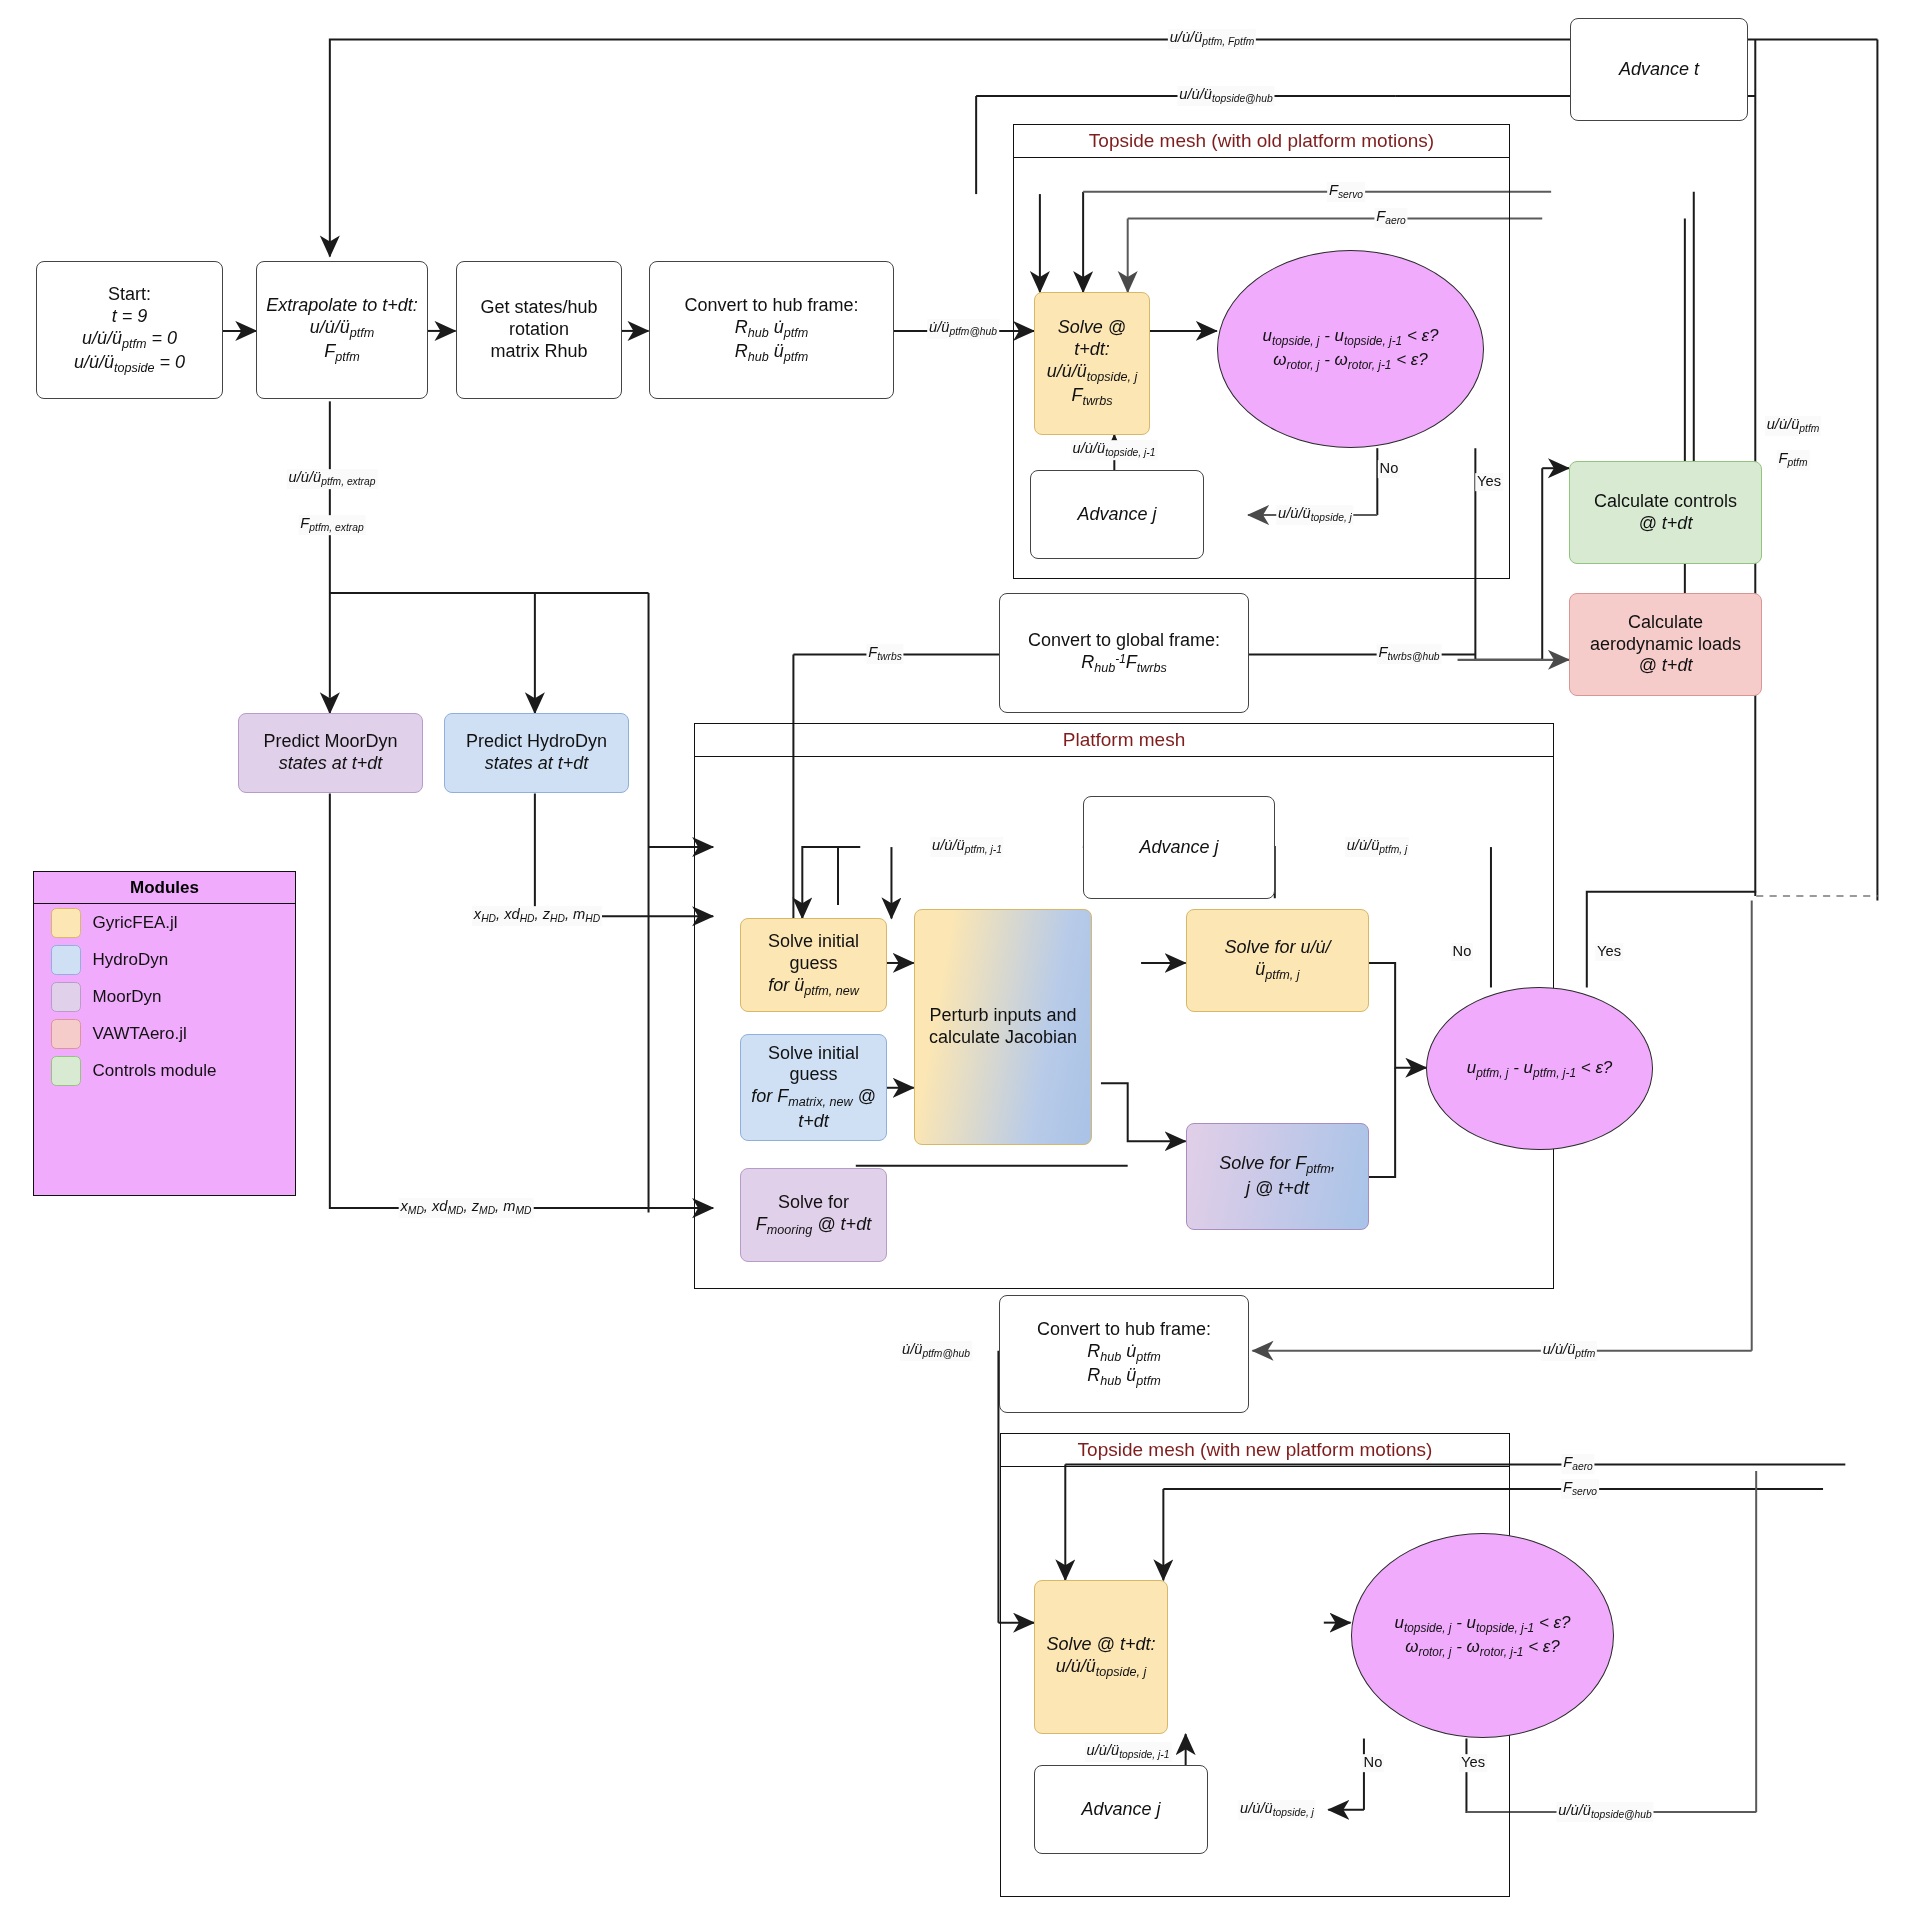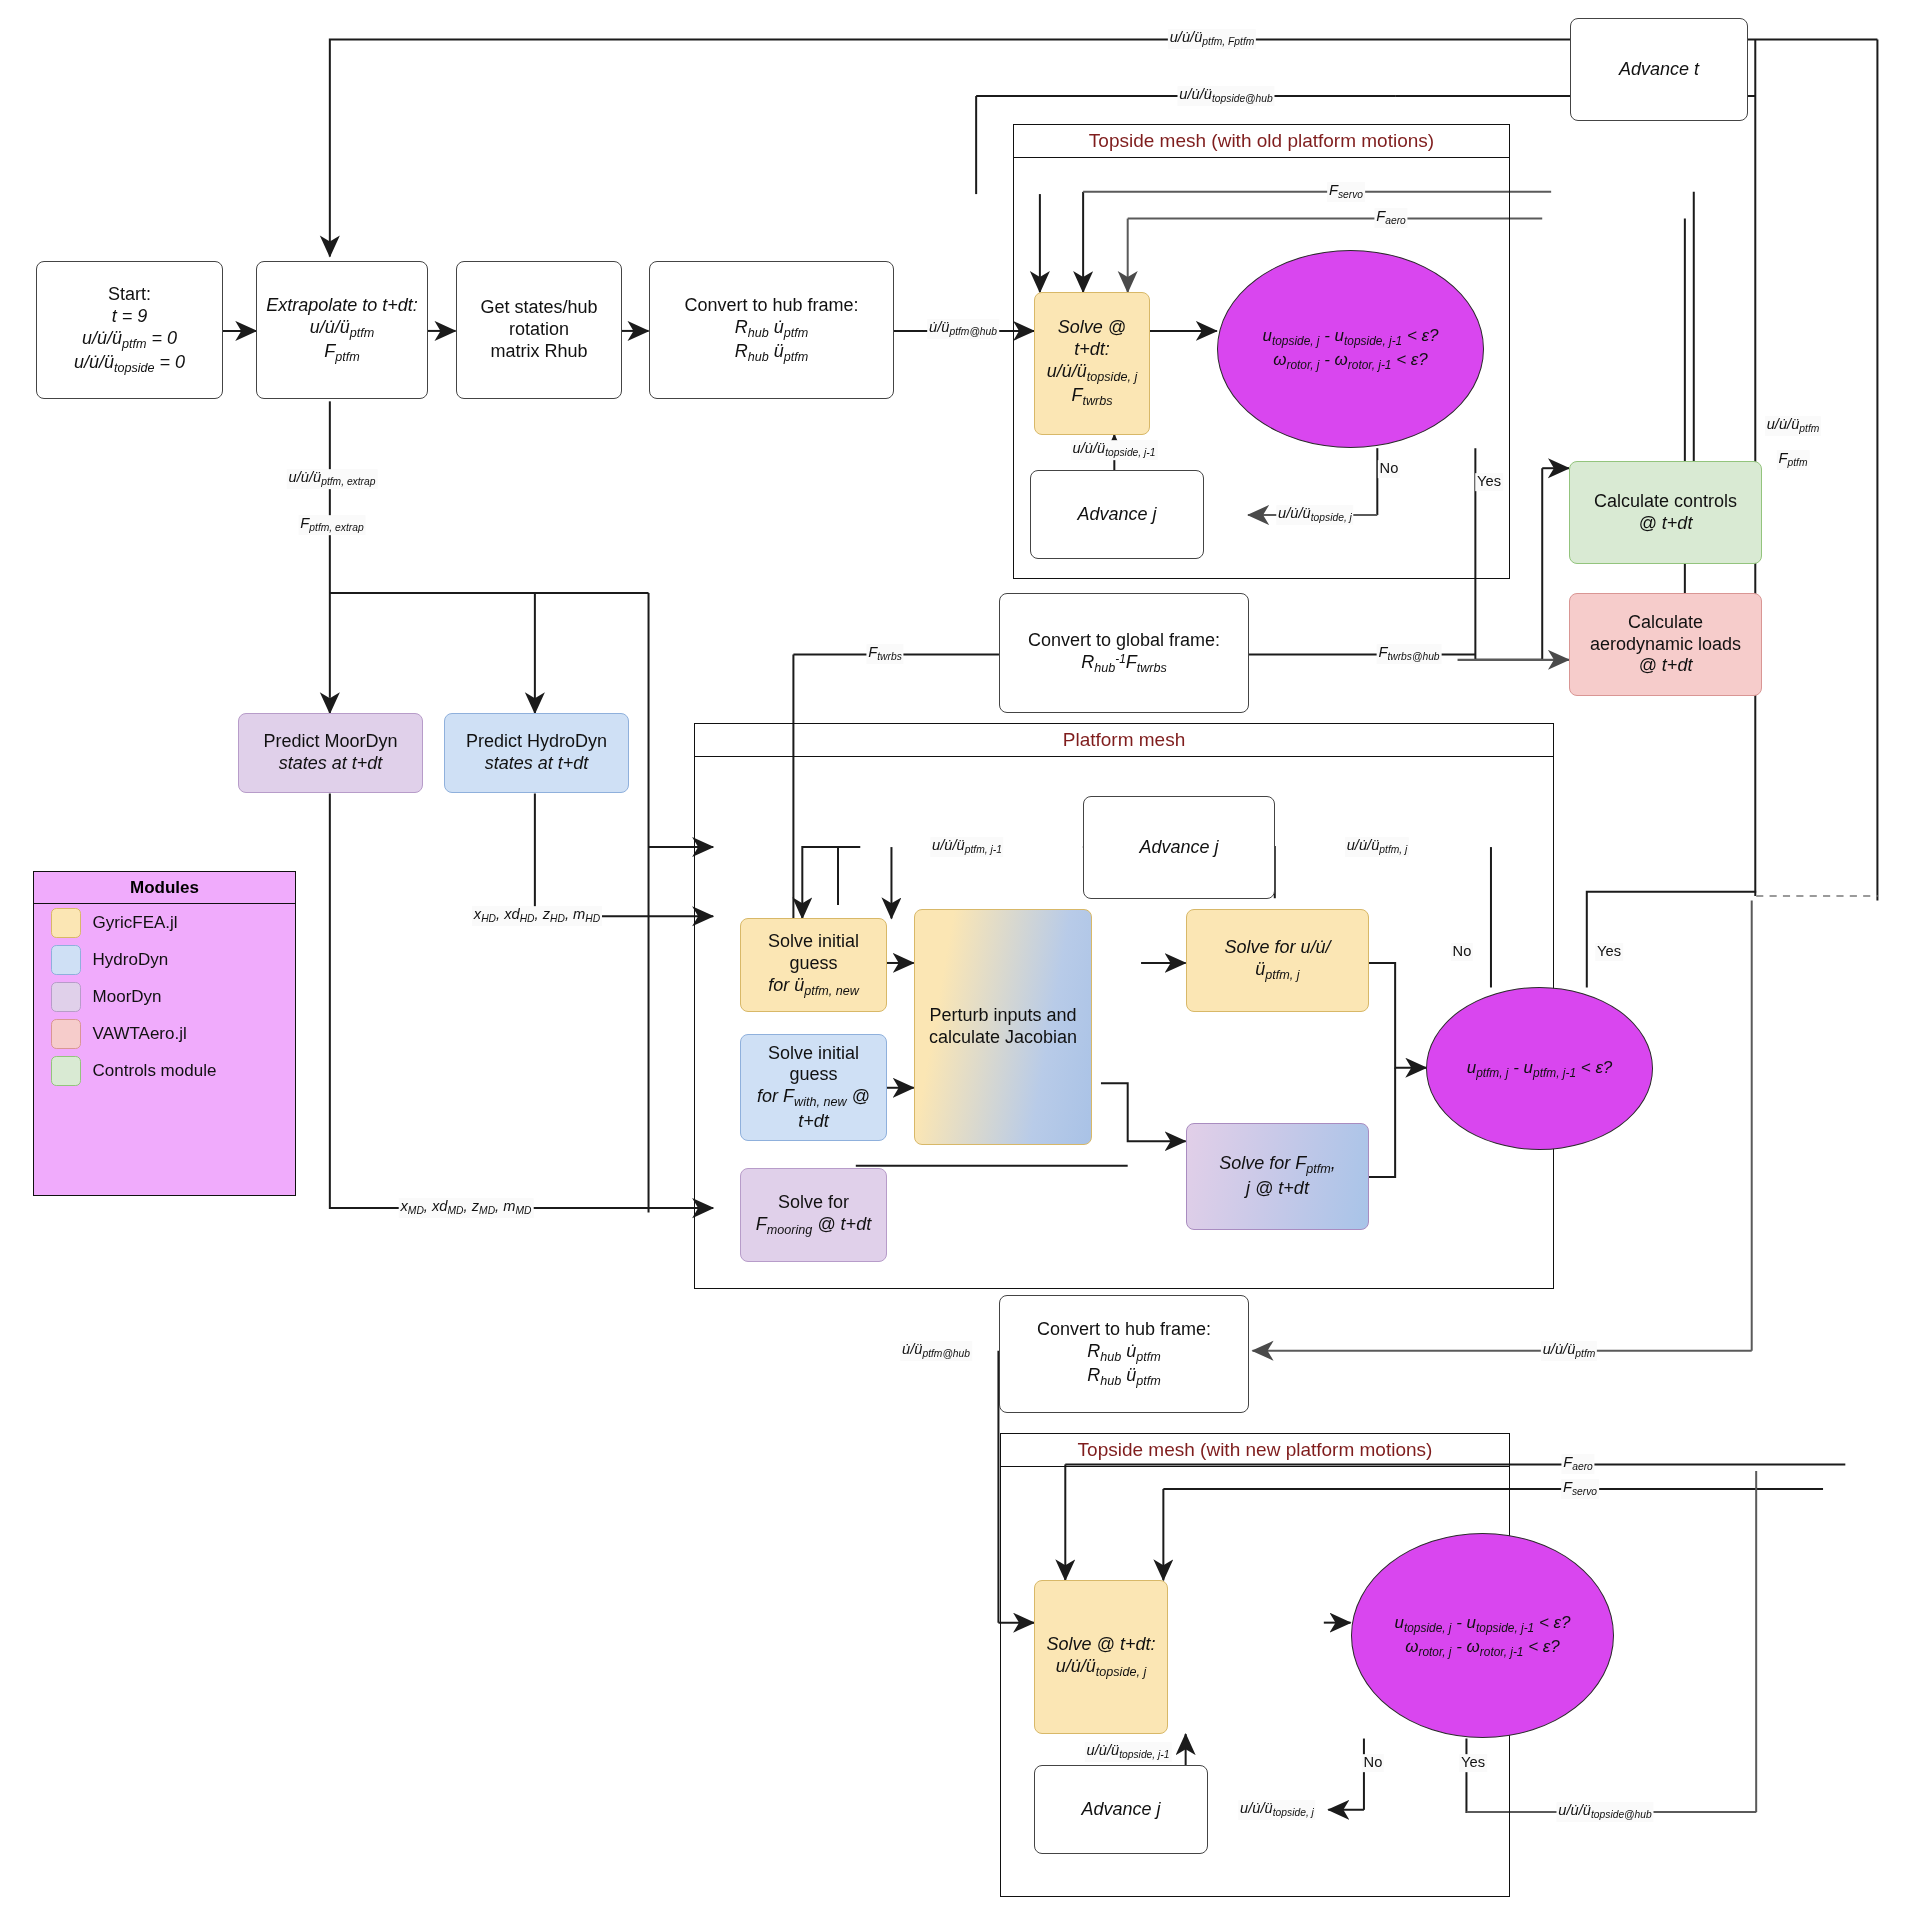--- a/index.html
+++ b/index.html
@@ -11,21 +11,21 @@
   .node.plain{background:#fff;border-color:#444;}
   .node.gyric{background:#fbe6b4;border-color:#d8b868;}
   .node.hydro{background:#cfe0f5;border-color:#8fb0dc;}
   .node.moor{background:#e0d0ea;border-color:#b79cc9;}
   .node.vawt{background:#f6cccb;border-color:#d99694;}
   .node.ctrl{background:#d9ead3;border-color:#93c47d;}
   .node.grad-yb{background:linear-gradient(100deg,#fbe6b4 0%,#fbe6b4 18%,#b8cbe8 72%,#a9c2e6 100%);border-color:#d8b868;}
   .node.grad-pb{background:linear-gradient(100deg,#e2cfe8 0%,#c9c9e8 45%,#a8c4e8 100%);border-color:#a98cc0;}
   .ellipse{position:absolute;box-sizing:border-box;border:1.3px solid #2b2b2b;border-radius:50%;
            display:flex;flex-direction:column;align-items:center;justify-content:center;
-           text-align:center;font-size:17px;line-height:1.35;color:#111;background:#d946ef;}
+           text-align:center;font-size:17px;line-height:1.35;color:#111;background:#f0abfc;}
   .group{position:absolute;box-sizing:border-box;border:1.3px solid #111;background:transparent;}
   .group-title{position:absolute;left:0;right:0;top:0;height:32px;border-bottom:1.3px solid #111;
                display:flex;align-items:center;justify-content:center;font-size:19px;color:#7f1d1d;}
   .legend{position:absolute;box-sizing:border-box;border:1.3px solid #111;background:#f0abfc;}
   .legend-title{height:31px;border-bottom:1.3px solid #111;display:flex;align-items:center;
                 justify-content:center;font-weight:bold;font-size:17px;}
   .legend-row{display:flex;align-items:center;height:37px;padding-left:17px;}
   .legend-sw{width:28px;height:28px;border-radius:5.3px;border:1.3px solid #888;margin-right:11.6px;flex:0 0 auto;}
   .legend-lb{font-size:17px;color:#111;}
   .elabel{position:absolute;font-size:14.7px;color:#111;background:#fafafa;
@@ -283,21 +283,21 @@
   <div class="node gyric" style="left:740px;top:918px;width:147px;height:94px;">
     <div>
       <div>Solve initial guess</div>
       <div class="it">for ü<span class="sub">ptfm, new</span></div>
     </div>
   </div>
 
   <div class="node hydro" style="left:740px;top:1034px;width:147px;height:107px;">
     <div>
       <div>Solve initial guess</div>
-      <div class="it">for F<span class="sub">with, new</span> @</div>
+      <div class="it">for F<span class="sub">matrix, new</span> @</div>
       <div class="it">t+dt</div>
     </div>
   </div>
 
   <div class="node moor" style="left:740px;top:1168px;width:147px;height:94px;">
     <div>
       <div>Solve for</div>
       <div class="it">F<span class="sub">mooring</span> @ t+dt</div>
     </div>
   </div>

